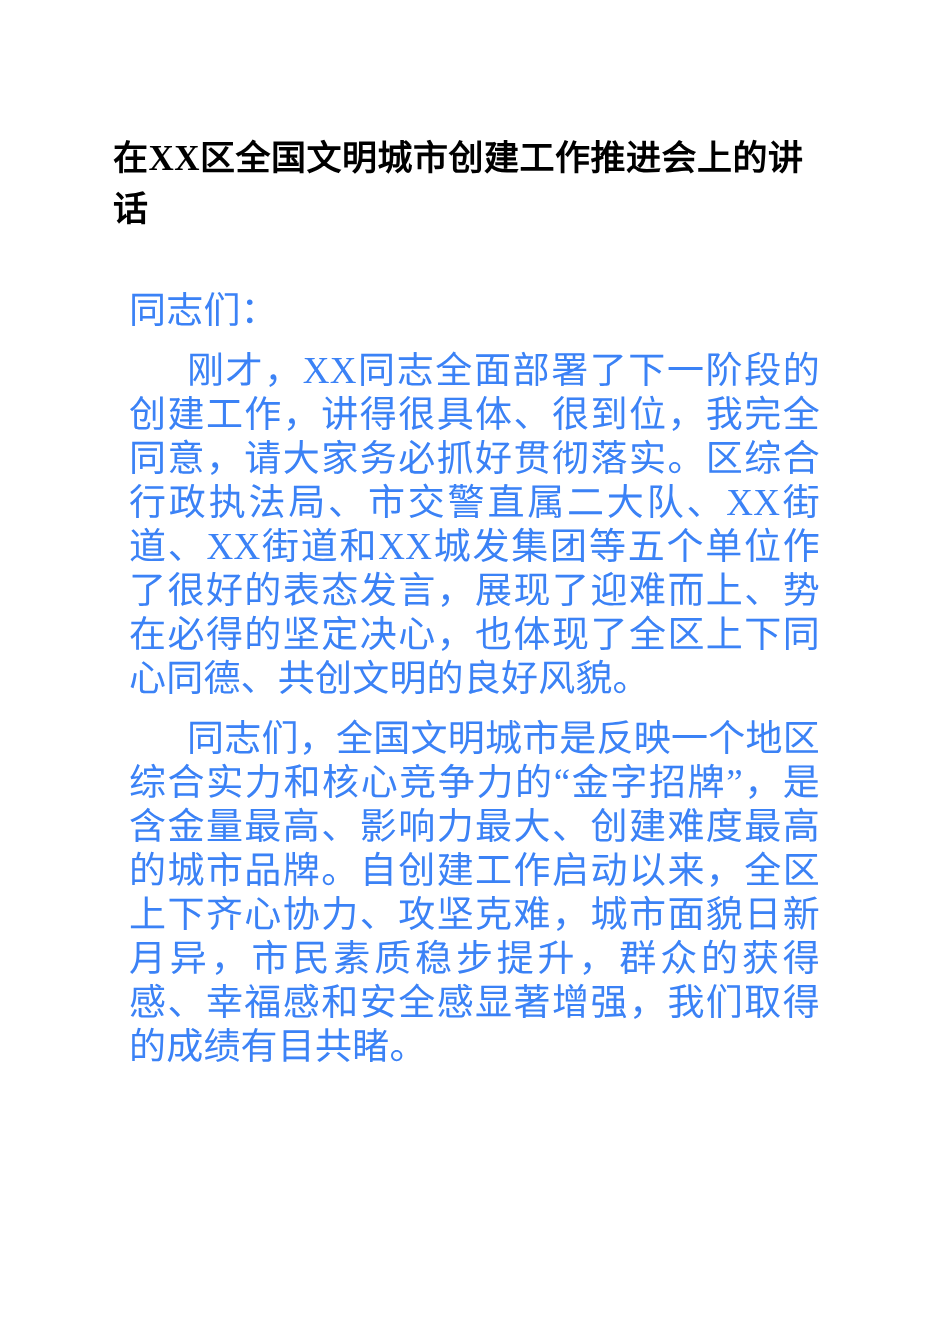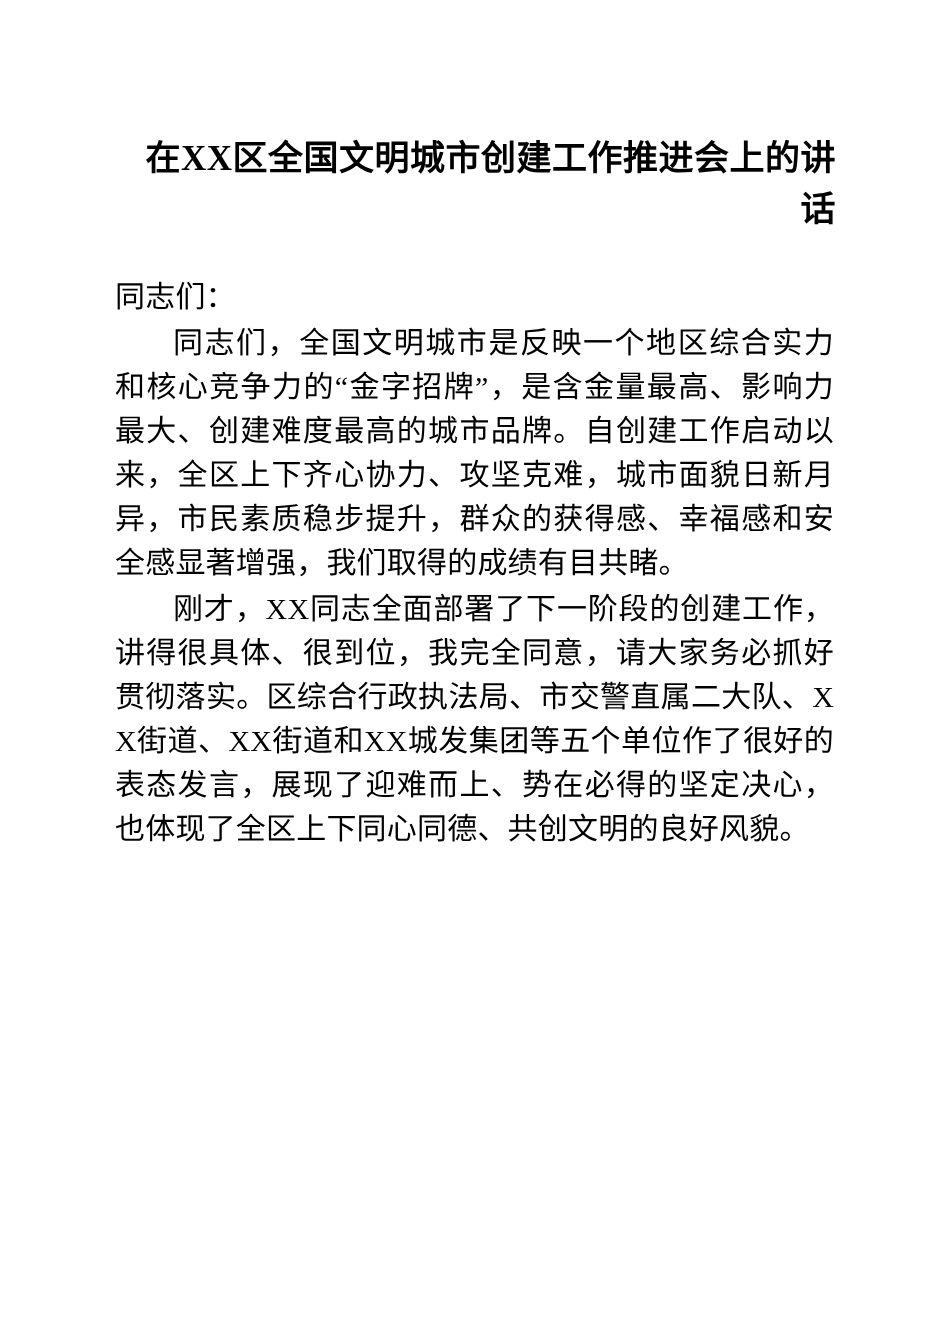--- a/index.html
+++ b/index.html
@@ -27,38 +27,38 @@
   }
 
   
   .doc-title {
     margin: 0;
     padding-top: 133px;
     font-family: "Liberation Serif", "DejaVu Serif", serif;
     font-weight: bold;
     font-size: 35px;
     line-height: 51px;
-    text-align: right;
+    text-align: left;
     color: #000000;
     letter-spacing: 0.5px;
     word-break: break-all;
   }
 
   
   .doc-content {
     margin: 0;
     padding-top: 38px;
   }
 
   .para {
-    margin: 2px;
+    margin: 16px;
     font-family: "Liberation Serif", "DejaVu Serif", serif;
-    font-size: 30px;
+    font-size: 37px;
     line-height: 44px;
-    color: #000000;
+    color: #3b82f6;
     text-align: justify;
     text-justify: inter-character;
     text-align-last: left;
     word-break: break-all;
     letter-spacing: 0.2px;
   }
 
   .para.salutation {
     text-indent: 0;
   }
@@ -74,21 +74,21 @@
 
   <div class="doc-body">
 
     <h1 class="doc-title">在XX区全国文明城市创建工作推进会上的讲话</h1>
 
     <div class="doc-content">
 
       <p class="para salutation">同志们：</p>
 
 
+      <p class="para indent">刚才，XX同志全面部署了下一阶段的创建工作，讲得很具体、很到位，我完全同意，请大家务必抓好贯彻落实。区综合行政执法局、市交警直属二大队、XX街道、XX街道和XX城发集团等五个单位作了很好的表态发言，展现了迎难而上、势在必得的坚定决心，也体现了全区上下同心同德、共创文明的良好风貌。</p>
+
       <p class="para indent">同志们，全国文明城市是反映一个地区综合实力和核心竞争力的“金字招牌”，是含金量最高、影响力最大、创建难度最高的城市品牌。自创建工作启动以来，全区上下齐心协力、攻坚克难，城市面貌日新月异，市民素质稳步提升，群众的获得感、幸福感和安全感显著增强，我们取得的成绩有目共睹。</p>
-
-      <p class="para indent">刚才，XX同志全面部署了下一阶段的创建工作，讲得很具体、很到位，我完全同意，请大家务必抓好贯彻落实。区综合行政执法局、市交警直属二大队、XX街道、XX街道和XX城发集团等五个单位作了很好的表态发言，展现了迎难而上、势在必得的坚定决心，也体现了全区上下同心同德、共创文明的良好风貌。</p>
 
     </div>
 
   </div>
 
 </div>
 
 </body></html>

